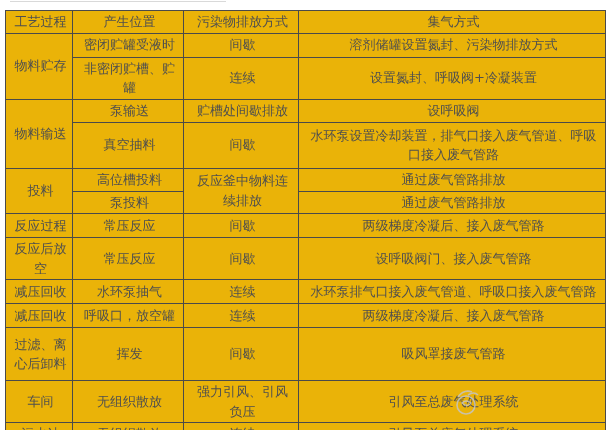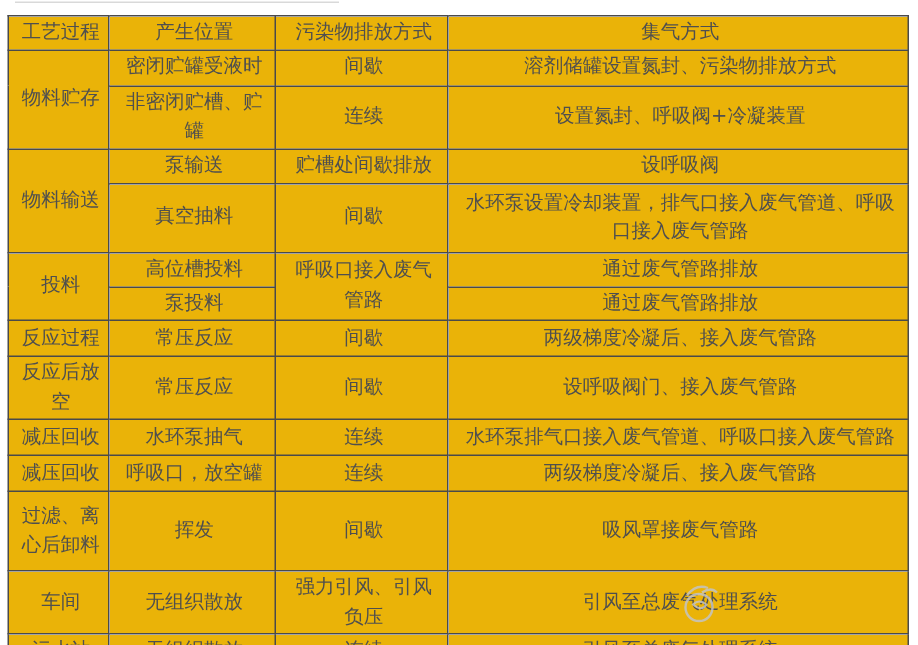--- a/index.html
+++ b/index.html
@@ -116,21 +116,21 @@
       <td>设呼吸阀</td>
     </tr>
     <tr class="h-r3">
       <td>真空抽料</td>
       <td>间歇</td>
       <td>水环泵设置冷却装置，排气口接入废气管道、呼吸口接入废气管路</td>
     </tr>
     <tr class="h-r4">
       <td rowspan="2">投料</td>
       <td>高位槽投料</td>
-      <td rowspan="2">呼吸口接入废气管路</td>
+      <td rowspan="2">反应釜中物料连续排放</td>
       <td>通过废气管路排放</td>
     </tr>
     <tr class="h-r5">
       <td>泵投料</td>
       <td>通过废气管路排放</td>
     </tr>
     <tr class="h-r6">
       <td>反应过程</td>
       <td>常压反应</td>
       <td>间歇</td>

